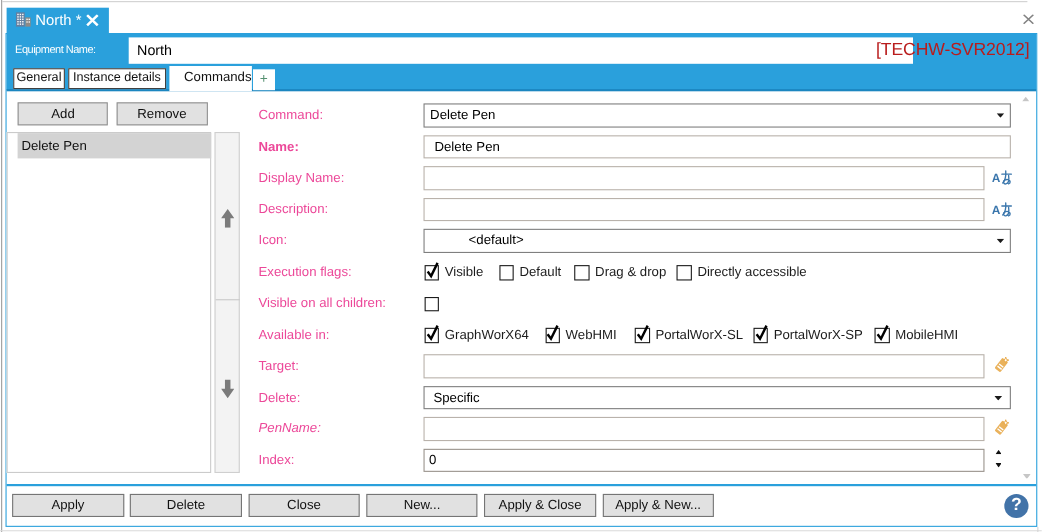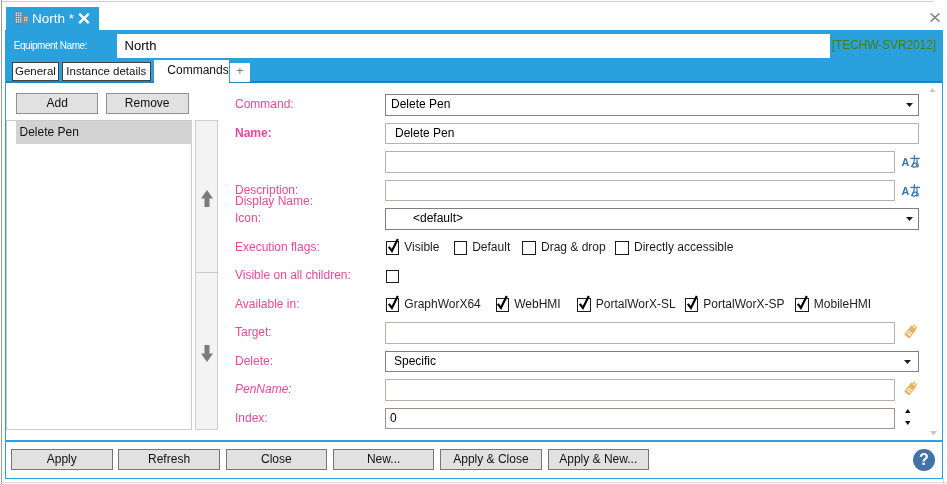--- a/index.html
+++ b/index.html
@@ -57,21 +57,21 @@
 </svg>
 
 <svg class="a" style="left:929.5px;top:13px" width="10" height="9" viewBox="0 0 10 9">
   <path d="M0.6 0.4 L9.4 8.6 M9.4 0.4 L0.6 8.6" stroke="#828282" stroke-width="1.5" fill="none"></path>
 </svg>
 
 <div class="a" style="left:6px;top:30px;width:936px;height:52px;background:#2aa0dc"></div>
 <div class="a" style="left:6px;top:80.9px;width:936px;height:1.7px;background:#1b86c0"></div>
 <div class="a" style="left:13.7px;top:34px;width:110px;height:24px;line-height:23px;font-size:10px;letter-spacing:-0.45px;color:#ffffff;white-space:nowrap;">Equipment Name:</div>
 <div class="a" style="left:116.6px;top:34px;width:713.8px;height:23.5px;background:#ffffff;font-size:13px;color:#000;line-height:23px;padding-left:8px;">North</div>
-<div class="a" style="left:780px;top:34px;width:156px;height:24px;line-height:23px;font-size:12px;letter-spacing:-0.1px;color:#4d7c0f;text-align:right;white-space:nowrap;">[TECHW-SVR2012]</div>
+<div class="a" style="left:780px;top:34px;width:156px;height:24px;line-height:23px;font-size:16px;letter-spacing:-0.1px;color:#b91c1c;text-align:right;white-space:nowrap;">[TECHW-SVR2012]</div>
 
 <div class="a" style="left:11.7px;top:62.3px;width:47.5px;height:19px;background:#fff;border:1px solid #404040;font-size:11.5px;color:#111;text-align:center;line-height:17px;">General</div>
 <div class="a" style="left:61.8px;top:62.3px;width:89px;height:19px;background:#fff;border:1px solid #404040;font-size:11.5px;color:#111;text-align:center;line-height:17px;">Instance details</div>
 <div class="a" style="left:153.9px;top:60.1px;width:74.8px;height:22.6px;background:#fff;font-size:12px;color:#111;text-align:right;line-height:21px;">Commands</div>
 <div class="a" style="left:230.2px;top:63.2px;width:19.4px;height:18.8px;background:#fff;font-size:12.5px;color:#549070;text-align:center;line-height:17.5px;">+</div>
 
 <div class="btn" style="left:16.3px;top:92.6px;width:82px;border-color:#909090;">Add</div>
 <div class="btn" style="left:105.7px;top:92.6px;width:83px;border-color:#909090;">Remove</div>
 <div class="a" style="left:6.2px;top:120px;width:186.2px;height:310.3px;border:1px solid #cbcbcb;background:#fff;"></div>
 <div class="a" style="left:15.5px;top:121px;width:176.5px;height:22.5px;background:#d3d3d3;font-size:12px;color:#111;line-height:22px;padding-left:4px;">Delete Pen</div>
@@ -80,21 +80,21 @@
 <div class="a" style="left:195.5px;top:272px;width:22px;height:1px;background:#c9c9c9;"></div>
 <svg class="a" style="left:201px;top:190px" width="12" height="17" viewBox="0 0 12 17">
   <path d="M6 0 L12 8.5 H8.5 V17 H3.5 V8.5 H0 Z" fill="#7b7b7b"></path>
 </svg>
 <svg class="a" style="left:201px;top:344.8px" width="12" height="17" viewBox="0 0 12 17">
   <path d="M6 17 L12 8.5 H8.5 V0 H3.5 V8.5 H0 Z" fill="#7b7b7b"></path>
 </svg>
 
 <div class="lbl" style="left:235px;top:94px;">Command:</div>
 <div class="lbl" style="left:235px;top:122.5px;font-weight:bold;">Name:</div>
-<div class="lbl" style="left:235px;top:151px;margin-top:40px;">Display Name:</div>
+<div class="lbl" style="left:235px;top:151px;">Display Name:</div>
 <div class="lbl" style="left:235px;top:179.5px;">Description:</div>
 <div class="lbl" style="left:235px;top:208px;">Icon:</div>
 <div class="lbl" style="left:235px;top:236.5px;">Execution flags:</div>
 <div class="lbl" style="left:235px;top:265px;">Visible on all children:</div>
 <div class="lbl" style="left:235px;top:293.5px;">Available in:</div>
 <div class="lbl" style="left:235px;top:322px;">Target:</div>
 <div class="lbl" style="left:235px;top:350.5px;">Delete:</div>
 <div class="lbl" style="left:235px;top:379px;font-style:italic;">PenName:</div>
 <div class="lbl" style="left:235px;top:407.5px;">Index:</div>
 
@@ -118,21 +118,21 @@
 <div class="tbx" style="left:385px;top:179.5px;width:510px;"></div>
 <div class="a" style="left:901.8px;top:182.7px;width:19px;height:15px;"><svg width="19" height="15" viewBox="0 0 19 15">
       <text x="-0.5" y="11.8" font-family="Liberation Sans" font-size="10.8" font-weight="bold" fill="#3a76ac">A</text>
       <g stroke="#3a76ac" stroke-width="1.25" fill="none" stroke-linecap="round">
         <path d="M8.8 4.3 H17.4"></path>
         <path d="M12.3 1.5 C12.6 5.2, 11.5 10.3, 9.6 12.4"></path>
         <path d="M14.9 5.4 C15.3 8.0, 15.5 12.6, 12.4 13.2 C10.4 13.6, 9.5 11.0, 11.3 9.8 C13.3 8.5, 16.2 9.3, 16.3 11.3 C16.35 12.3, 15.7 13.0, 14.9 13.2"></path>
       </g>
     </svg></div>
 
-<div class="ddn" style="left:385px;top:208px;width:534px;padding-left:27px;">&lt;default&gt;</div>
+<div class="ddn" style="left:385px;top:208px;width:534px;padding-left:40px;">&lt;default&gt;</div>
 <svg class="a" style="left:906px;top:217.3px" width="7" height="4" viewBox="0 0 7 4">
     <path d="M0 0 H7 L3.5 4 Z" fill="#1b1b1b"></path>
   </svg>
 
 <span class="cb" style="left:385.8px;top:241px;"></span>
 <svg class="a" style="left:386.5px;top:236.8px" width="13" height="17" viewBox="0 0 13 17">
     <path d="M1.8 9.8 L4.9 14.0 L10.8 2.0" stroke="#000" stroke-width="2.2" fill="none"></path>
   </svg>
 <div class="cbl" style="left:404.3px;top:236.5px;">Visible</div>
 <span class="cb" style="left:453.7px;top:241px;"></span>
@@ -203,18 +203,18 @@
 
 <svg class="a" style="left:928.6px;top:87.5px" width="7" height="4.5" viewBox="0 0 7 4.5">
     <path d="M3.5 0 L7 4.5 H0 Z" fill="#c6c6c6"></path>
   </svg>
 <svg class="a" style="left:929.8px;top:430.8px" width="7" height="4.5" viewBox="0 0 7 4.5">
     <path d="M3.5 4.5 L7 0 H0 Z" fill="#c6c6c6"></path>
   </svg>
 
 <div class="a" style="left:6px;top:440.3px;width:936px;height:1.7px;background:#2aa0dc"></div>
 <div class="btn" style="left:11px;top:448.9px;width:101.5px;">Apply</div>
-<div class="btn" style="left:118.3px;top:448.9px;width:101.5px;">Refresh</div>
+<div class="btn" style="left:118.3px;top:448.9px;width:101.5px;">Delete</div>
 <div class="btn" style="left:225.6px;top:448.9px;width:101.5px;">Close</div>
 <div class="btn" style="left:332.9px;top:448.9px;width:101.5px;">New...</div>
 <div class="btn" style="left:440.2px;top:448.9px;width:101.5px;">Apply &amp; Close</div>
 <div class="btn" style="left:547.5px;top:448.9px;width:101.5px;">Apply &amp; New...</div>
 <div class="a" style="left:913px;top:449.2px;width:22px;height:22px;border-radius:50%;background:#4273a8;color:#fff;font-size:16px;font-weight:bold;text-align:center;line-height:21.5px;">?</div>
 
 </body></html>

